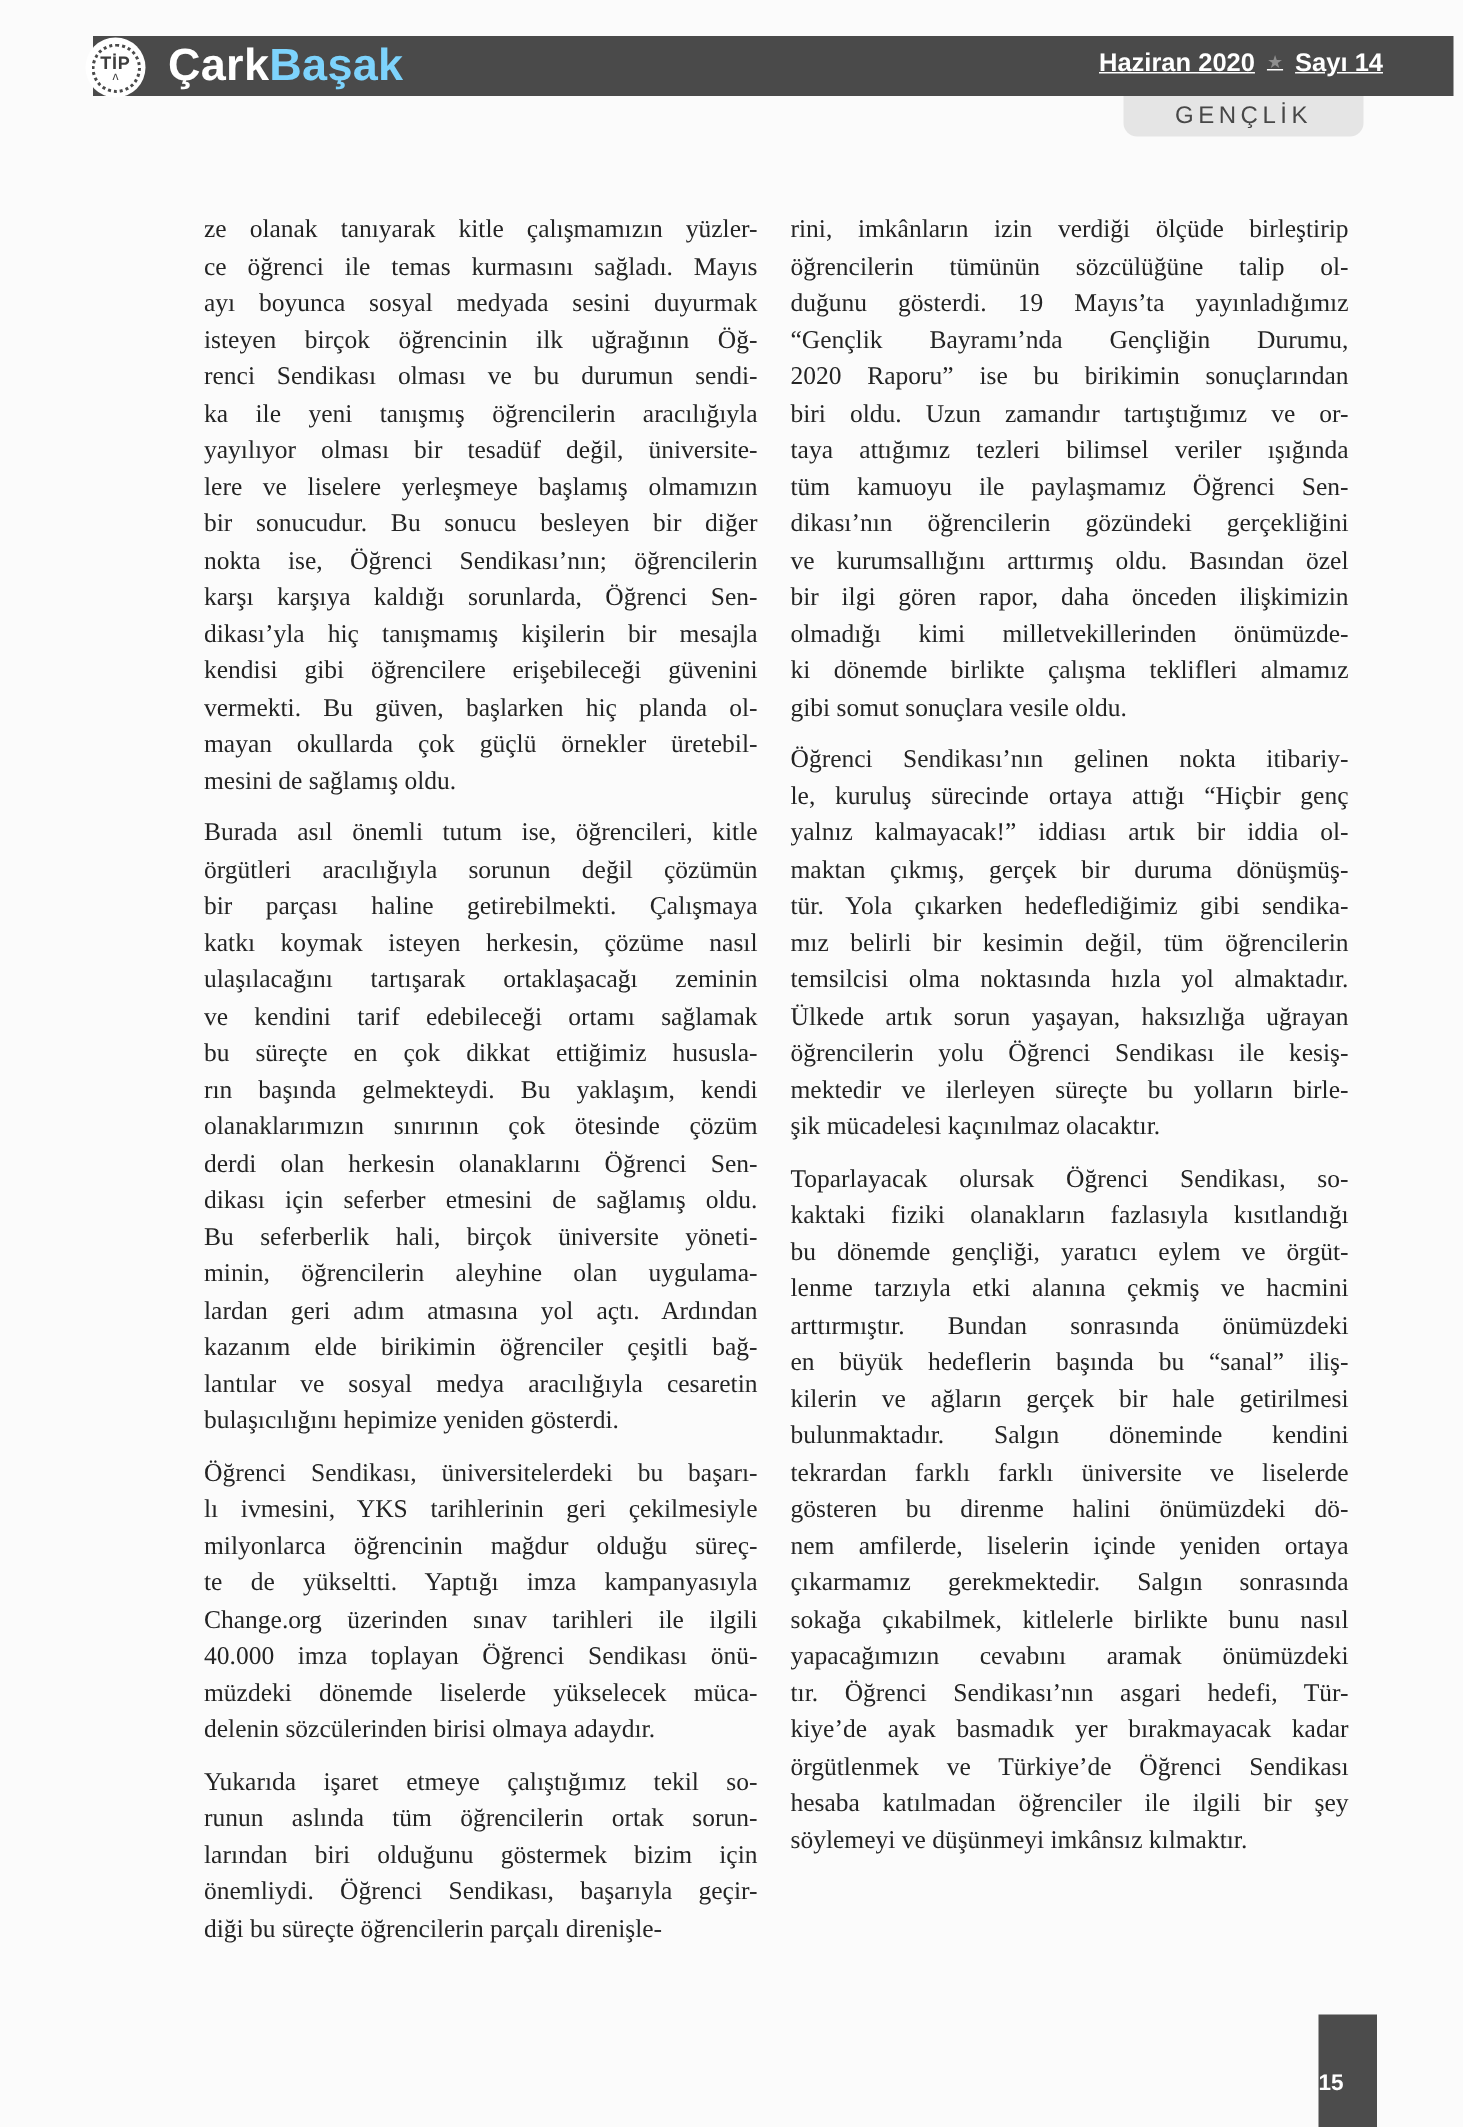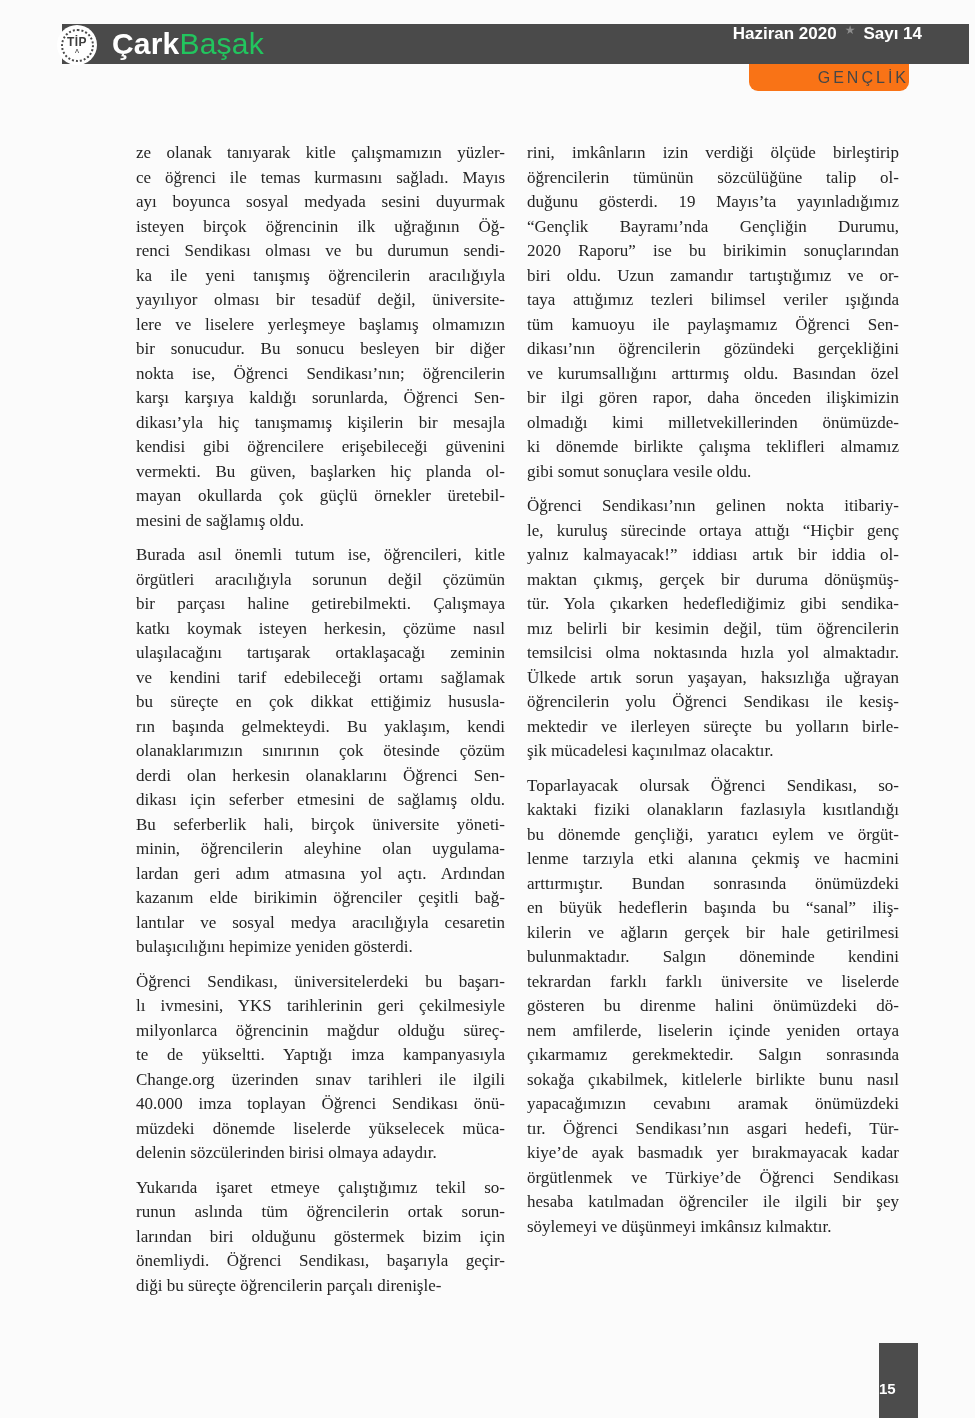--- a/index.html
+++ b/index.html
@@ -4,34 +4,34 @@
 <style>
   html,body{margin:0;padding:0;}
   body{width:975px;height:1418px;background:#fbfbfb;font-family:"Liberation Sans",sans-serif;}
   .page{position:relative;width:975px;height:1418px;background:#fbfbfb;overflow:hidden;}
 
   
   .topbar{position:absolute;left:62px;top:24px;width:907px;height:40px;background:#4a4a4a;}
   .brand{position:absolute;left:50px;top:0;height:40px;display:flex;align-items:center;
          font-size:30px;color:#ffffff;letter-spacing:.2px;}
   .brand-bold{font-weight:bold;}
-  .brand-light{font-weight:normal;color:#22c55e;}
-  .issue{position:absolute;right:47px;top:0;height:36px;display:flex;align-items:flex-start;
-         font-size:17px;font-weight:bold;color:#ffffff;}
+  .brand-light{font-weight:bold;color:#7dd3fc;}
+  .issue{position:absolute;right:47px;top:0;height:36px;display:flex;align-items:center;
+         font-size:17px;font-weight:bold;color:#ffffff;text-decoration:underline;}
   .star{font-size:12px;color:#8e8e8e;margin:0 8px;font-weight:normal;transform:translateY(-1px);}
 
   .logo{position:absolute;left:57px;top:25px;width:40px;height:40px;border-radius:50%;
         background:#ffffff;display:flex;align-items:center;justify-content:center;z-index:3;}
   .logo-ring{width:33px;height:33px;border:2px dotted #4a4a4a;border-radius:50%;
              display:flex;flex-direction:column;align-items:center;justify-content:center;box-sizing:border-box;}
   .logo-text{font-weight:bold;font-size:12px;line-height:10px;color:#3d3d3d;letter-spacing:.5px;}
   .logo-mark{font-size:8px;line-height:7px;color:#3d3d3d;}
 
-  .section-tag{position:absolute;left:749px;top:64px;width:160px;height:27px;background:#f97316;
-               border-radius:0 0 9px 9px;display:flex;align-items:center;justify-content:flex-end;}
+  .section-tag{position:absolute;left:749px;top:64px;width:160px;height:27px;background:#e5e5e5;
+               border-radius:0 0 9px 9px;display:flex;align-items:center;justify-content:center;}
   .section-tag span{font-size:16px;letter-spacing:3px;color:#474747;}
 
   
   .content{position:absolute;left:136px;top:141px;width:763px;display:flex;gap:22px;}
   .col{width:369px;}
   .col:nth-child(2){width:372px;}
   .para{margin:0 0 10px 0;}
   .tline{font-family:"Liberation Serif",serif;font-size:17px;line-height:24.5px;color:#242424;
          text-align:justify;text-align-last:justify;}
   .tline.tlast{text-align-last:left;}

